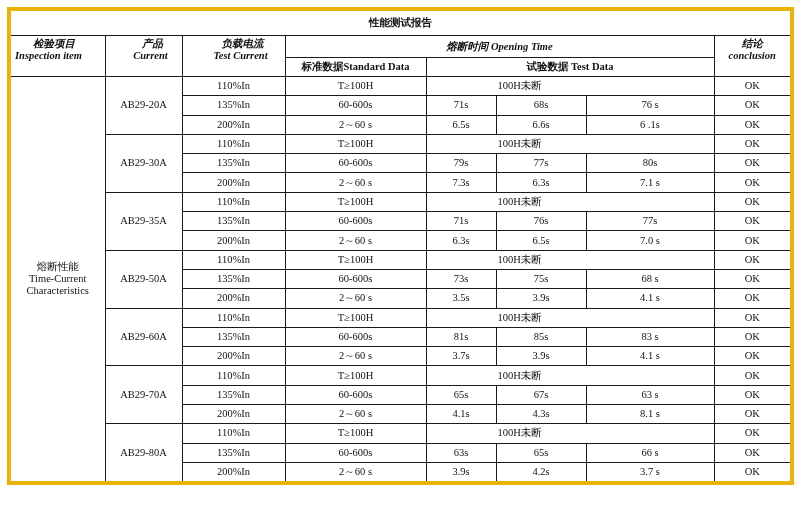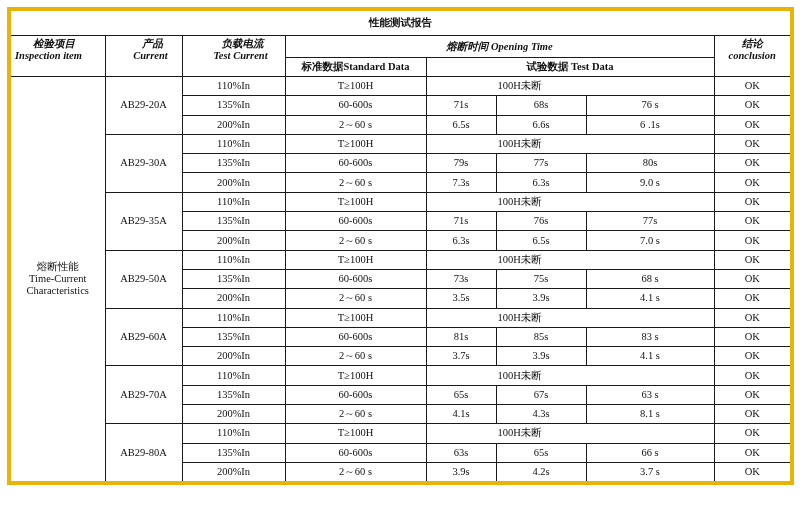--- a/index.html
+++ b/index.html
@@ -100,21 +100,21 @@
         <td>79s</td>
         <td>77s</td>
         <td>80s</td>
         <td>OK</td>
       </tr>
       <tr class="data-row">
         <td>200%In</td>
         <td>2～60 s</td>
         <td>7.3s</td>
         <td>6.3s</td>
-        <td>9.0 s</td>
+        <td>7.1 s</td>
         <td>OK</td>
       </tr>
       <tr class="data-row">
         <td rowspan="3" class="product-cell">AB29-35A</td>
         <td>110%In</td>
         <td>T≥100H</td>
         <td colspan="3" style="text-align:left;padding-left:71px">100H未断</td>
         <td>OK</td>
       </tr>
       <tr class="data-row">

